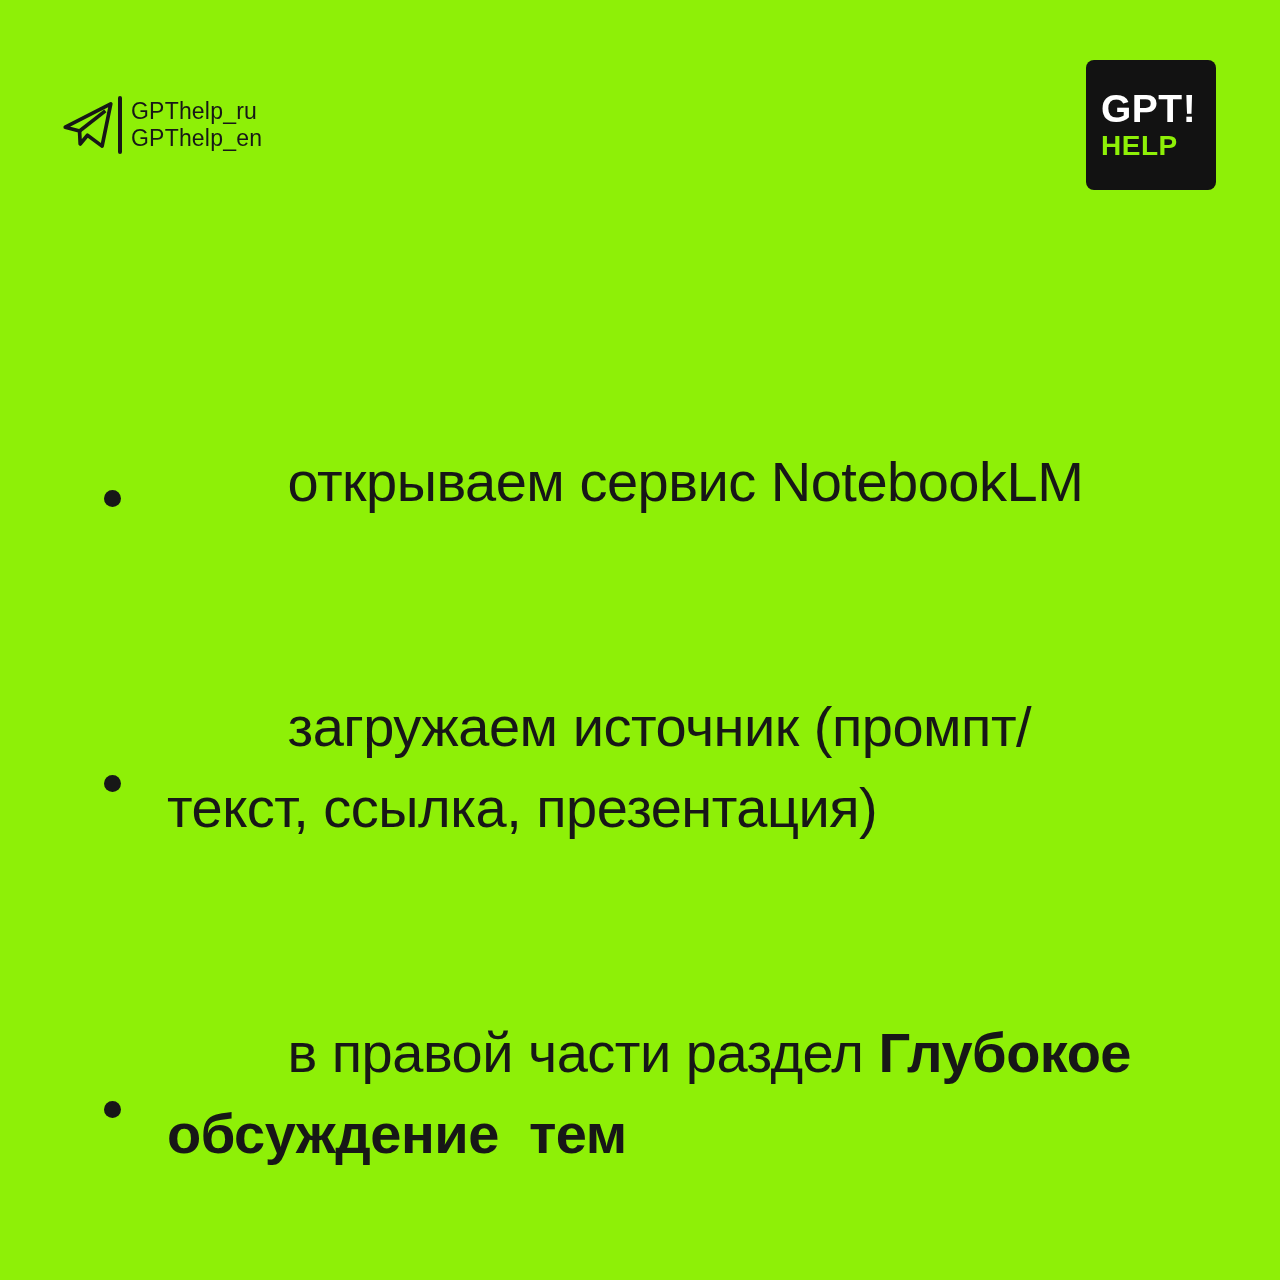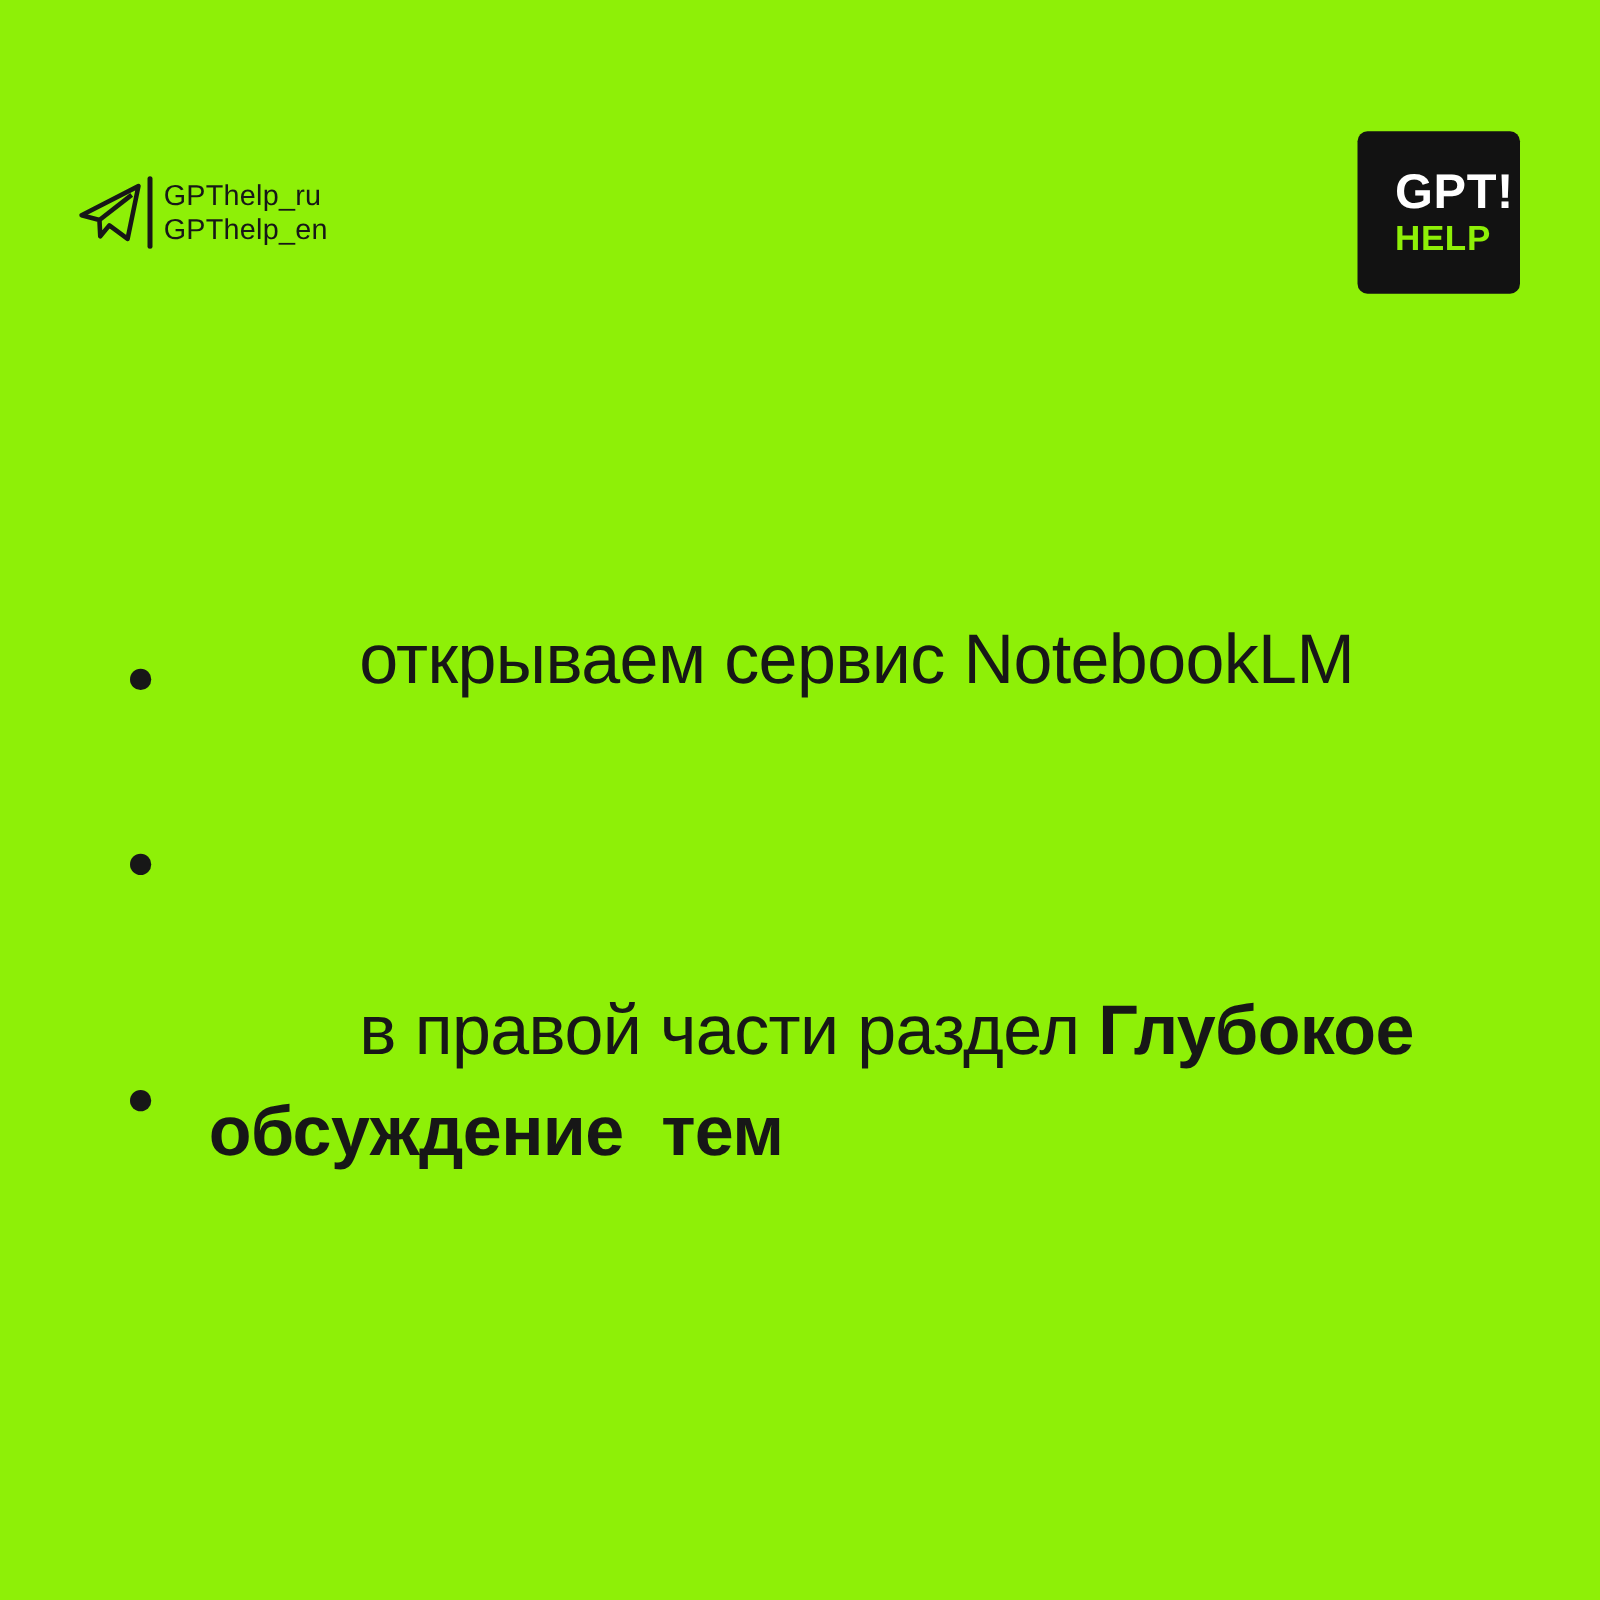--- a/index.html
+++ b/index.html
@@ -9,21 +9,20 @@
     height: 1280px;
     background: #8EF007;
     font-family: "Liberation Sans", sans-serif;
     color: #171717;
     overflow: hidden;
   }
   .canvas {
     position: relative;
     width: 1280px;
     height: 1036px;
-    margin-top: 45px;
   }
 
   
   .tg {
     position: absolute;
     left: 62px;
     top: 96px;
     display: flex;
     align-items: center;
   }
@@ -48,21 +47,21 @@
     top: 60px;
     right: 64px;
     width: 130px;
     height: 130px;
     background: #121212;
     border-radius: 8px;
     box-sizing: border-box;
     display: flex;
     flex-direction: column;
     justify-content: center;
-    padding-left: 30px;
+    padding-left: 15px;
   }
   .logo-l1 {
     color: #FFFFFF;
     font-weight: 900;
     font-size: 39px;
     line-height: 42px;
     letter-spacing: 0.5px;
   }
   .logo-l2 {
     display: flex;
@@ -153,20 +152,24 @@
     <div class="item">
       <span class="dot"></span>
       <div class="item-text">
         <span class="seg">открываем сервис NotebookLM</span>
       </div>
     </div>
 
 
     <div class="item">
       <span class="dot"></span>
+      <div class="item-text">
+        <span class="seg">загружаем источник (промпт/
+текст, ссылка, презентация)</span>
+      </div>
     </div>
 
     <div class="item">
       <span class="dot"></span>
       <div class="item-text">
         <span class="seg">в правой части раздел </span><span class="seg b">Глубокое
 обсуждение  тем</span>
       </div>
     </div>
 

